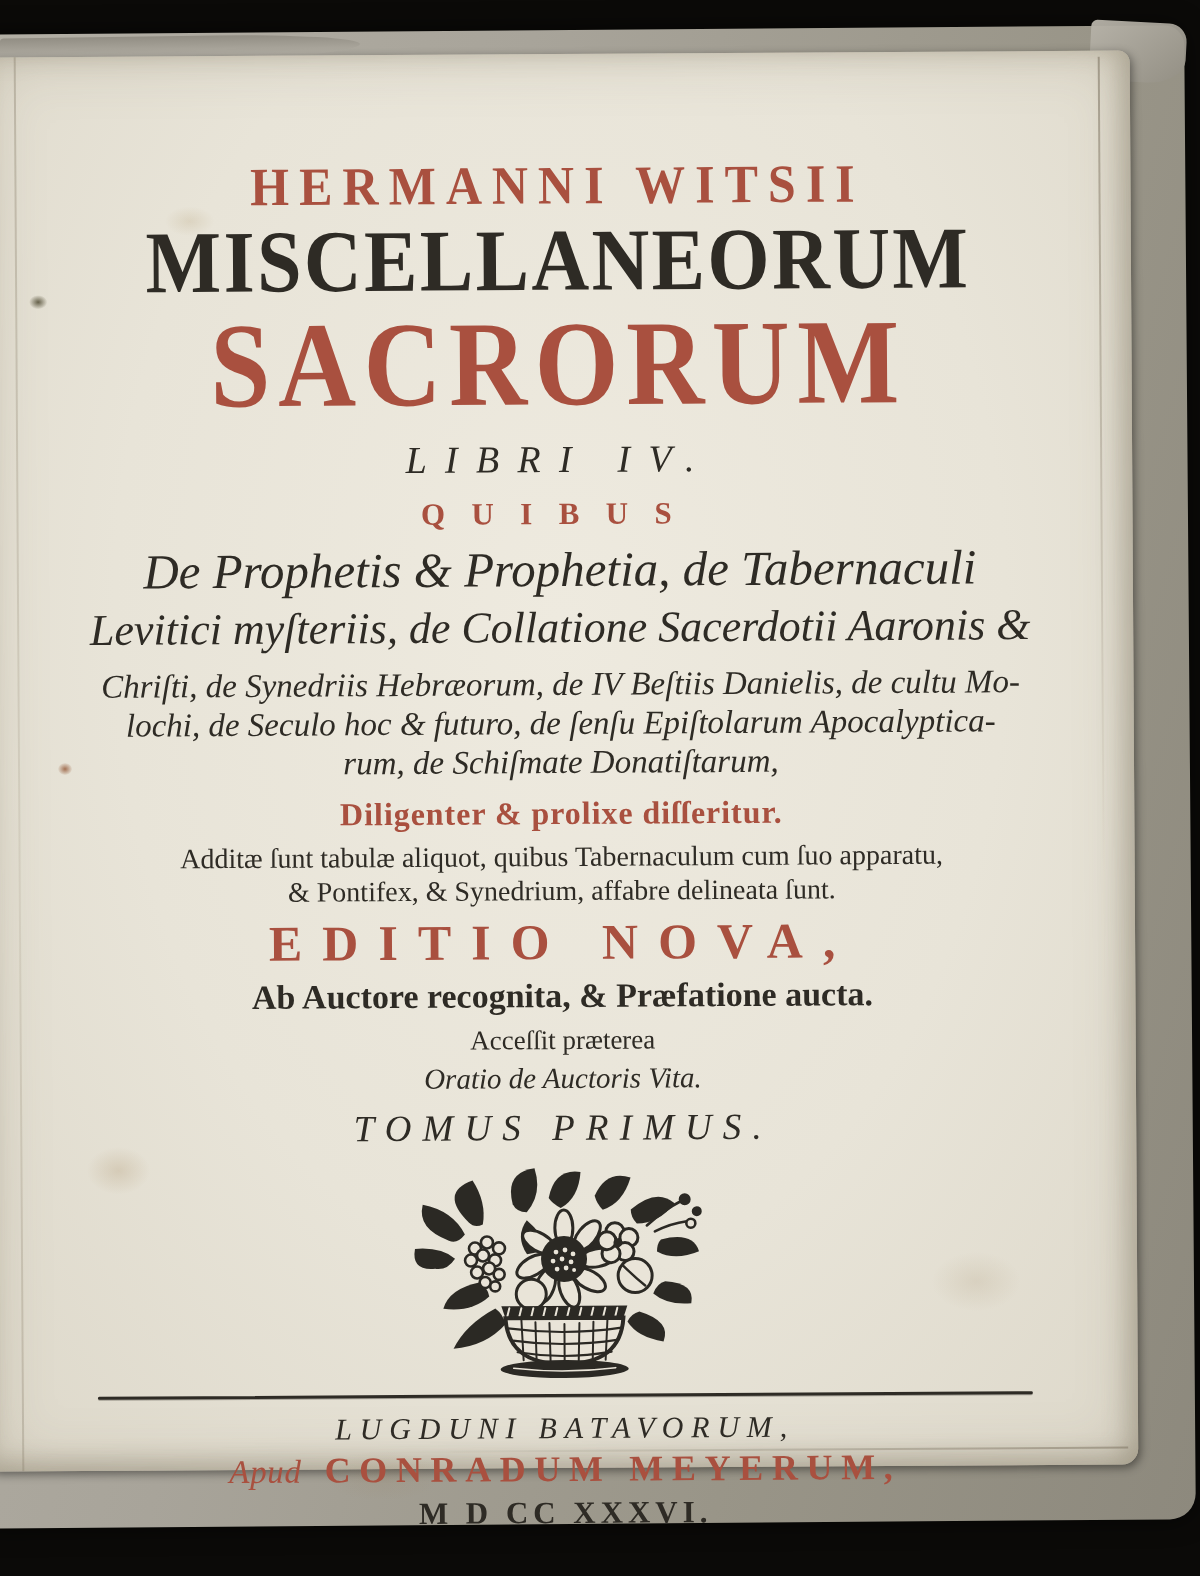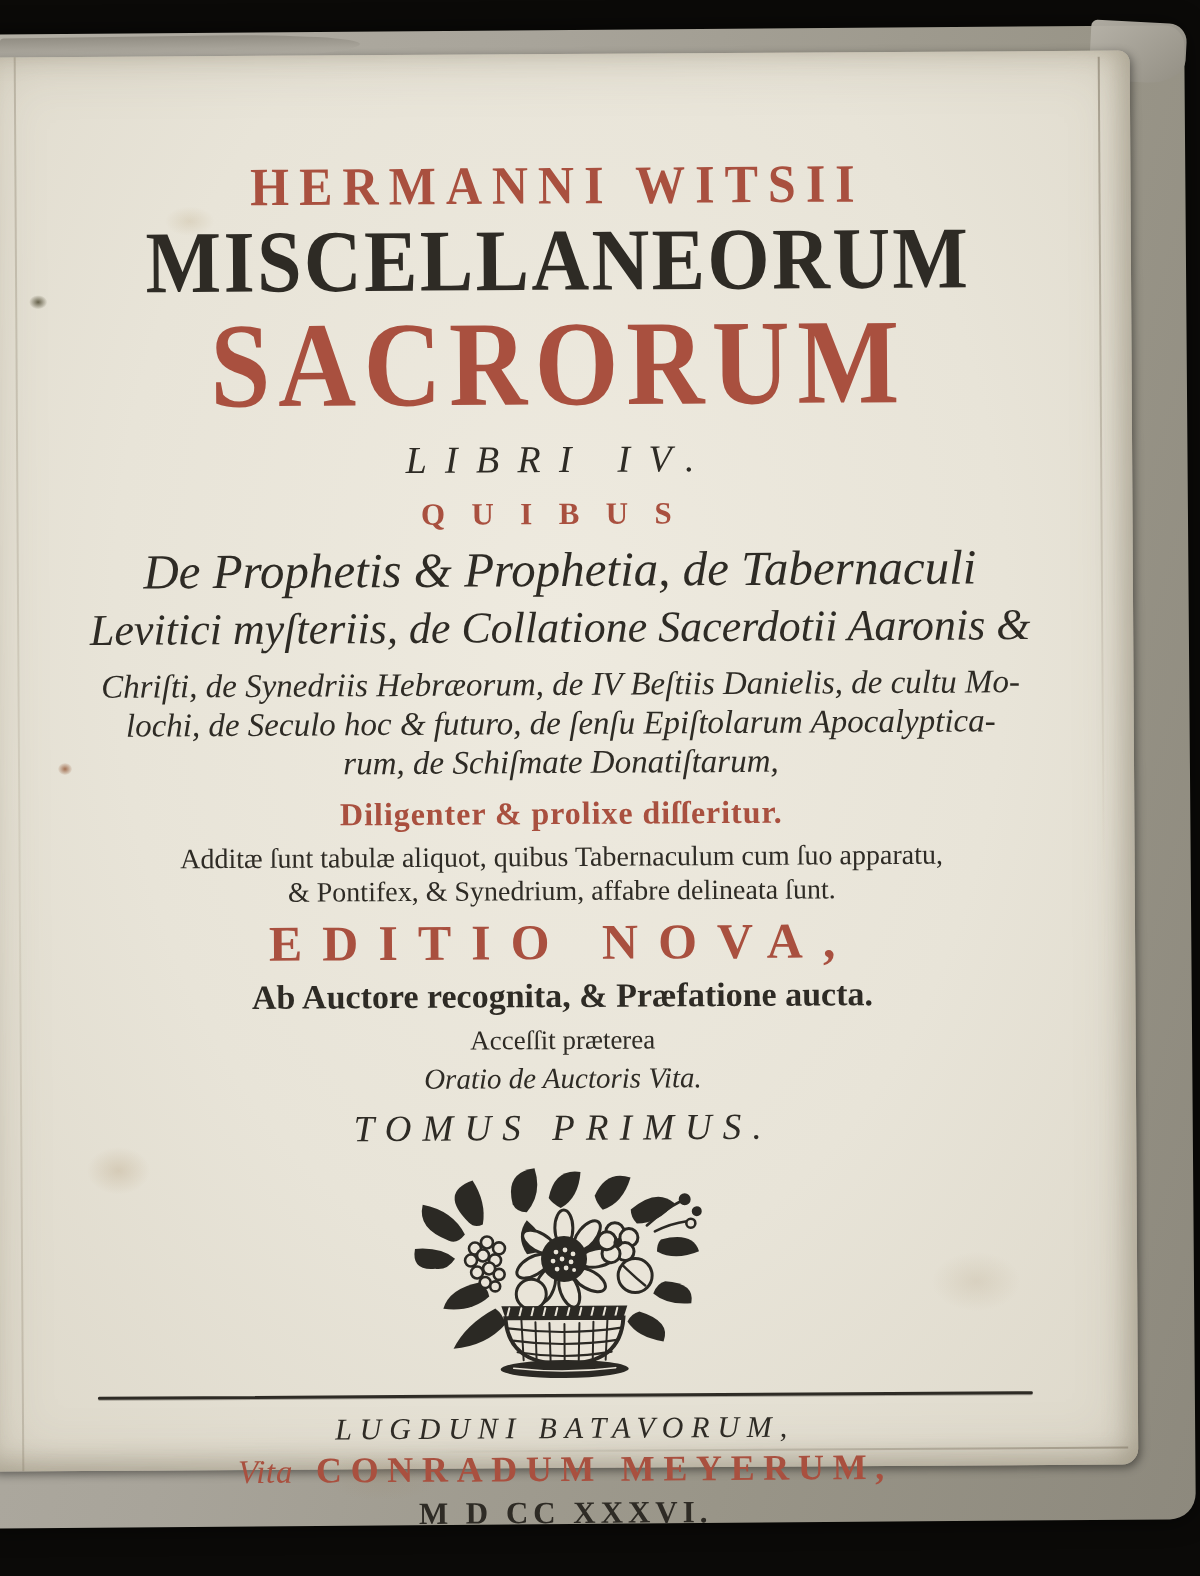--- a/index.html
+++ b/index.html
@@ -266,19 +266,19 @@
             <path d="M104 206 Q155 212 206 206"></path>
           </g>
         </g>
       </svg>
     </div>
 
     <div class="rule"></div>
 
     <div class="line place">LUGDUNI BATAVORUM,</div>
     <div class="line publine">
-      <span class="apud">Vita</span>
+      <span class="apud">Apud</span>
       <span class="pub">CONRADUM MEYERUM,</span>
     </div>
     <div class="line year">M D CC XXXVI.</div>
 
   </div>
 </div>
 
 </body></html>

